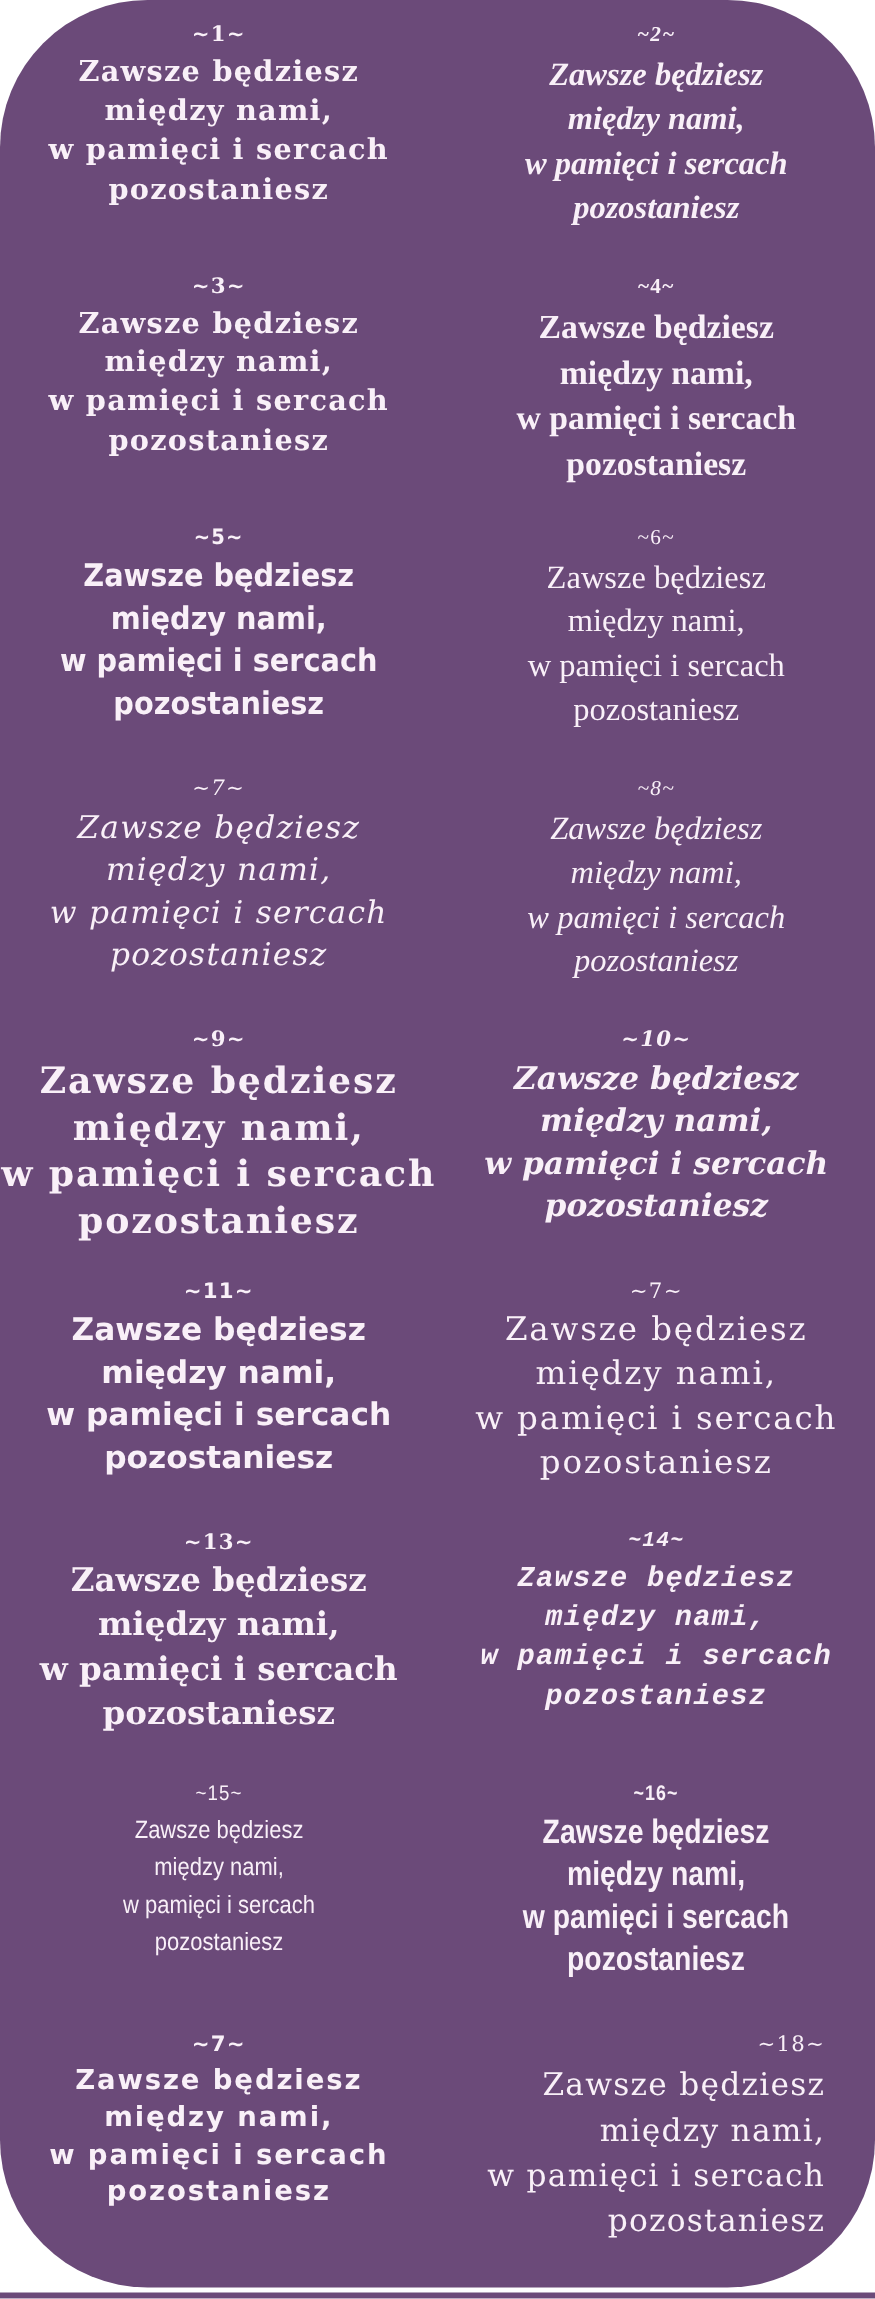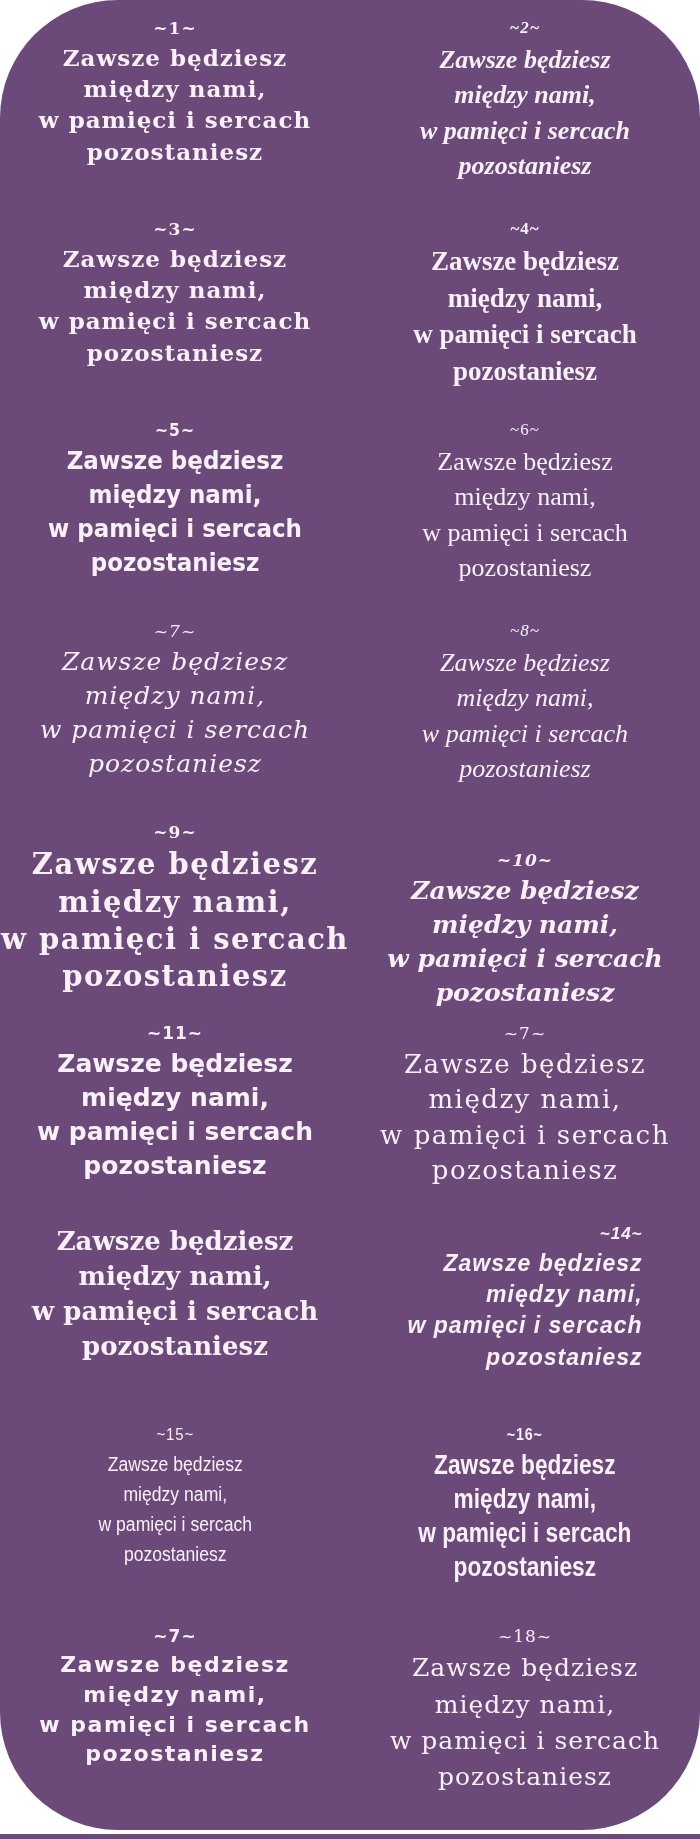--- a/index.html
+++ b/index.html
@@ -58,39 +58,39 @@
   
   .f6 .blk{font-family:"Liberation Serif",serif;font-size:26px;}
   
   .f7 .blk{font-family:"DejaVu Serif",serif;font-style:italic;font-size:25px;letter-spacing:1px;}
   
   .f8 .blk{font-family:"Liberation Serif",serif;font-style:italic;font-size:26px;}
   
   .f9 .blk{font-family:"DejaVu Serif",serif;font-weight:bold;font-size:29px;letter-spacing:1.5px;}
   .f9 .ln{line-height:1.28;}
   
-  .f10 .blk{font-family:"DejaVu Serif",serif;font-weight:bold;font-style:italic;font-size:25px;margin-top:28px;}
+  .f10 .blk{font-family:"DejaVu Serif",serif;font-weight:bold;font-style:italic;font-size:25px;}
   
   .f11 .blk{font-family:"DejaVu Sans",sans-serif;font-weight:bold;font-size:25px;text-align:center;}
   
   .f12 .blk{font-family:"DejaVu Serif",serif;font-size:26px;letter-spacing:1.5px;}
   
   .f13 .blk{font-family:"DejaVu Serif",serif;font-weight:bold;font-size:26px;}
   
-  .f14 .blk{font-family:Liberation Sans, sans-serif;font-weight:bold;font-style:italic;font-size:23px;letter-spacing:1px;text-align:right;}
+  .f14 .blk{font-family:Liberation Mono, monospace;font-weight:bold;font-style:italic;font-size:23px;letter-spacing:1px;}
   
   .f15 .blk{font-family:"Liberation Sans",sans-serif;font-weight:400;font-size:20px;transform:scaleX(.88);}
   .f15 .ln{line-height:1.5;}
   
   .f16 .blk{font-family:"Liberation Sans",sans-serif;font-weight:bold;font-size:27px;transform:scaleX(.84);}
   .f16 .ln{line-height:1.25;}
   
   .f17 .blk{font-family:"DejaVu Sans",sans-serif;font-weight:bold;font-size:22px;letter-spacing:1.5px;}
   
-  .f18 .blk{font-family:"DejaVu Serif",serif;font-size:25px;letter-spacing:1px;}
+  .f18 .blk{font-family:"DejaVu Serif",serif;font-size:25px;letter-spacing:1px;text-align:right;}
   .f18 .ln{line-height:1.45;}
 </style>
 </head>
 <body>
 
 <div id="stage">
   <div id="card"></div>
   <div id="next-card-strip"></div>
 
   <div id="grid">
@@ -210,20 +210,21 @@
         <div class="num">~7~</div>
         <div class="ln">Zawsze będziesz</div>
         <div class="ln">między nami,</div>
         <div class="ln">w pamięci i sercach</div>
         <div class="ln">pozostaniesz</div>
       </div>
     </div>
 
     <div class="cell f13">
       <div class="blk">
+        <div class="num">~13~</div>
         <div class="ln">Zawsze będziesz</div>
         <div class="ln">między nami,</div>
         <div class="ln">w pamięci i sercach</div>
         <div class="ln">pozostaniesz</div>
       </div>
     </div>
 
     <div class="cell f14">
       <div class="blk">
         <div class="num">~14~</div>

